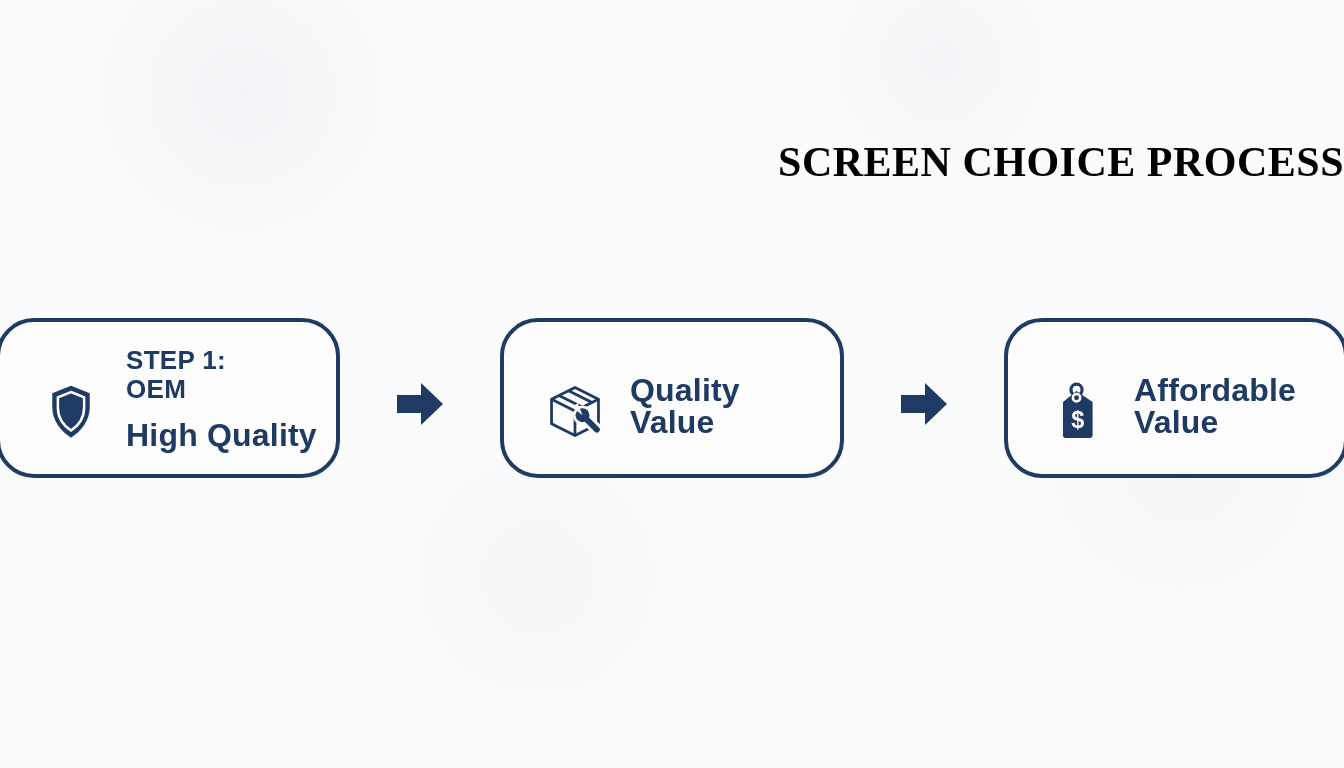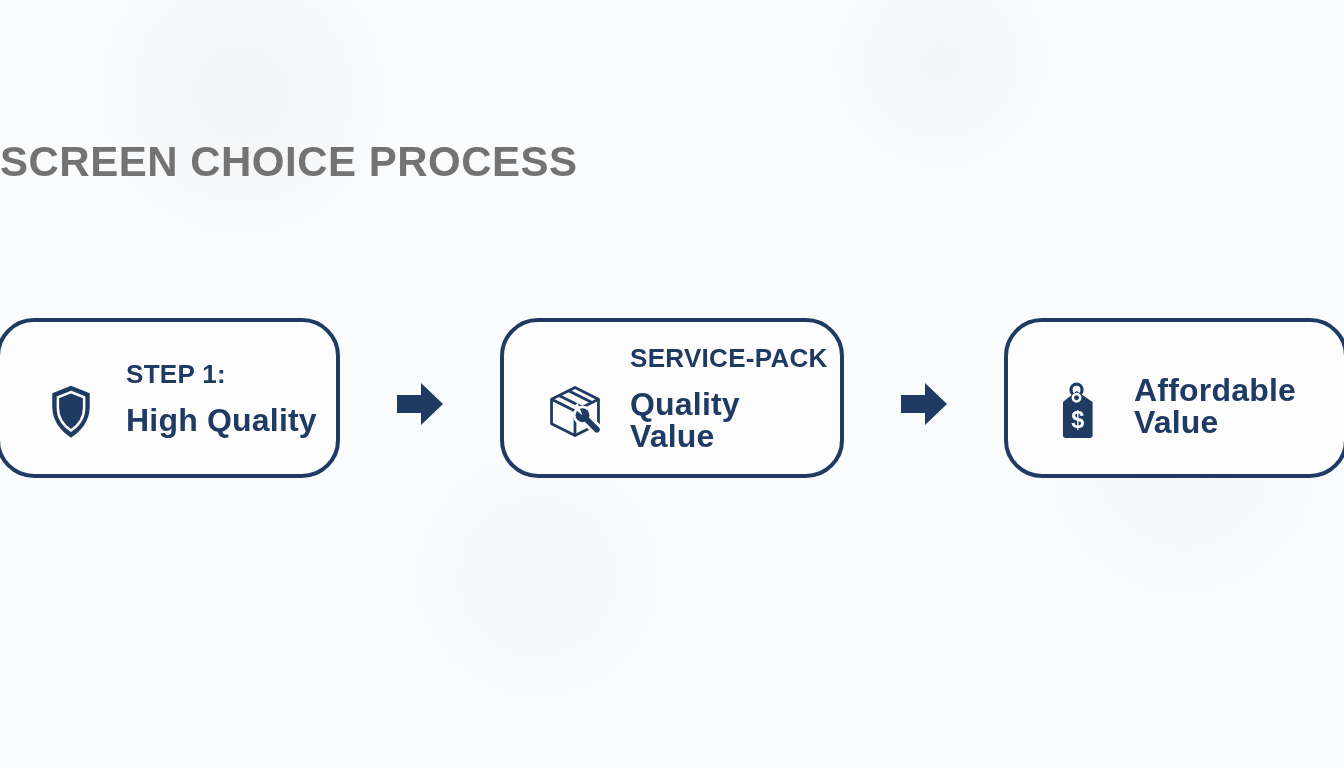--- a/index.html
+++ b/index.html
@@ -18,25 +18,26 @@
       radial-gradient(circle at 40% 75%, rgba(205,210,220,0.12) 0, rgba(205,210,220,0) 14%),
       radial-gradient(circle at 88% 60%, rgba(205,210,220,0.12) 0, rgba(205,210,220,0) 12%);
     font-family: "Liberation Sans", sans-serif;
     color: #1f3a63;
   }
   .title {
     position: absolute;
     top: 138px;
     left: 0;
     width: 100%;
-    text-align: left;
+    text-align: right;
     font-size: 42px;
     font-weight: bold;
     letter-spacing: 0.5px;
-    color: #737373;
+    color: #000000;
+    font-family: Liberation Serif, serif;
   }
   .flow-row {
     position: absolute;
     top: 318px;
     left: 50%;
     transform: translateX(-50%);
     display: flex;
     align-items: center;
     gap: 37px;
   }
@@ -98,20 +99,21 @@
 
   <div class="step-box">
     <div class="icon-wrap">
       <svg width="50" height="62" viewBox="0 0 40 44">
         <path d="M20 1 L35 7 V18 C35 29 28 37.5 20 42.5 C12 37.5 5 29 5 18 V7 Z" fill="#1f3a63"></path>
         <path d="M20 6 L30.5 10.3 V18.5 C30.5 26.5 25.8 32.8 20 36.8 C14.2 32.8 9.5 26.5 9.5 18.5 V10.3 Z" fill="none" stroke="#ffffff" stroke-width="2"></path>
       </svg>
     </div>
     <div class="step-text">
       <div class="step-label">STEP 1:</div>
+      <div class="step-name">OEM</div>
       <div class="step-desc">High Quality</div>
     </div>
   </div>
 
   <div class="arrow-cell">
     <svg width="46" height="46" viewBox="0 0 46 46">
       <polygon points="0,14 24,14 24,2 46,23 24,44 24,32 0,32" fill="#1f3a63"></polygon>
     </svg>
   </div>
 
@@ -128,21 +130,20 @@
 
         <circle cx="37" cy="31" r="9" fill="#fdfdfe"></circle>
         <line x1="40" y1="34" x2="52" y2="46" stroke="#fdfdfe" stroke-width="11" stroke-linecap="round"></line>
 
         <circle cx="37" cy="31" r="6.5" fill="#1f3a63"></circle>
         <polygon points="37,31 27.5,23.5 32.5,19.5" fill="#fdfdfe"></polygon>
         <line x1="39" y1="33" x2="50.5" y2="44.5" stroke="#1f3a63" stroke-width="5.5" stroke-linecap="round"></line>
       </svg>
     </div>
     <div class="step-text">
-      <div class="step-name">SERVICE-PACK</div>
       <div class="step-desc">Quality Value</div>
     </div>
   </div>
 
   <div class="arrow-cell">
     <svg width="46" height="46" viewBox="0 0 46 46">
       <polygon points="0,14 24,14 24,2 46,23 24,44 24,32 0,32" fill="#1f3a63"></polygon>
     </svg>
   </div>
 

